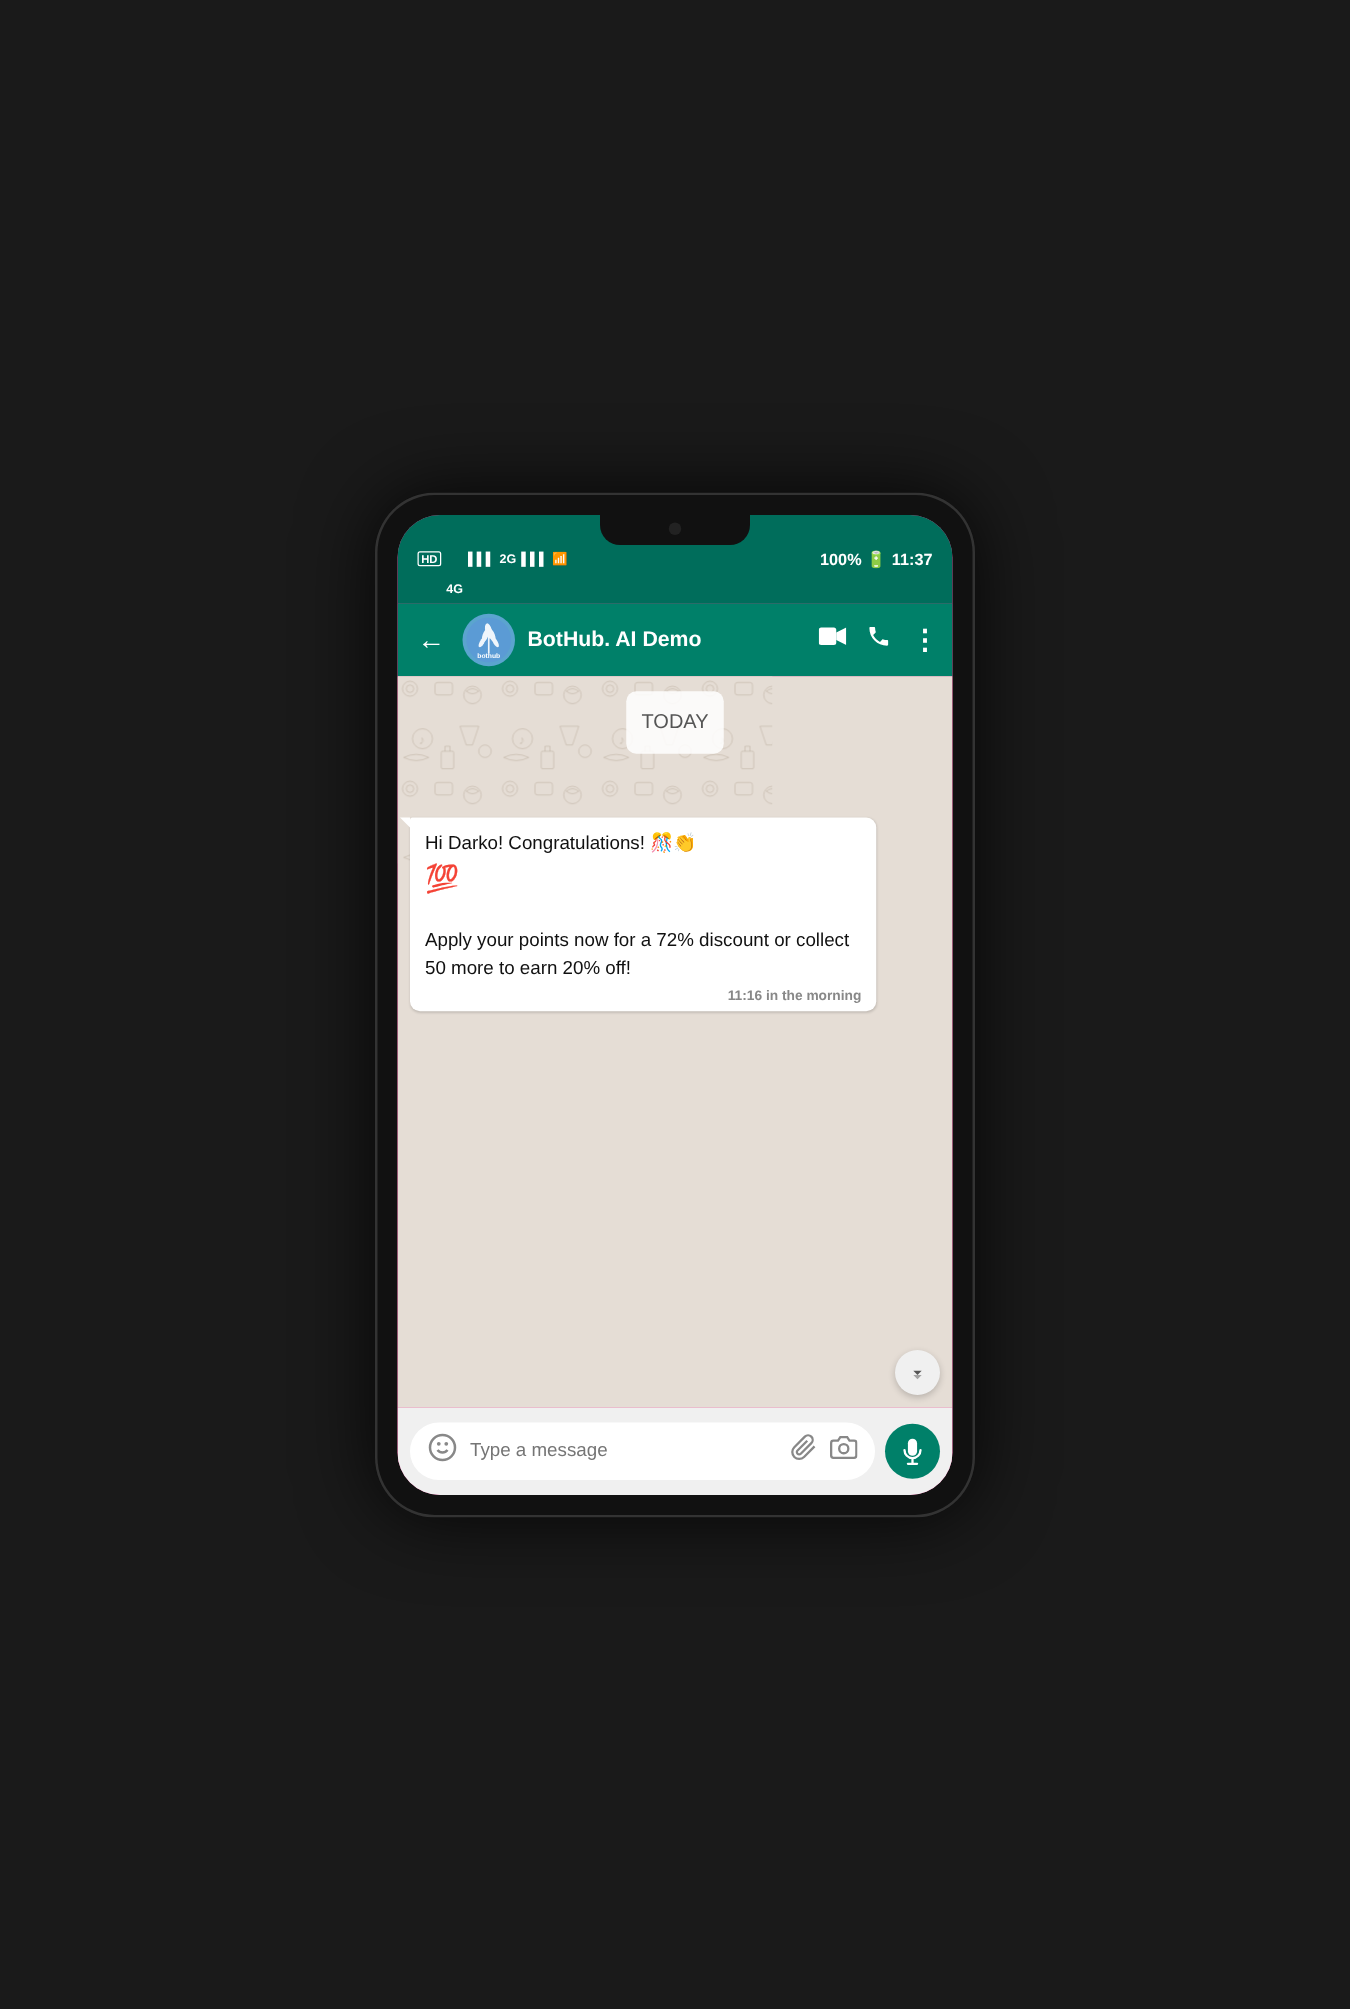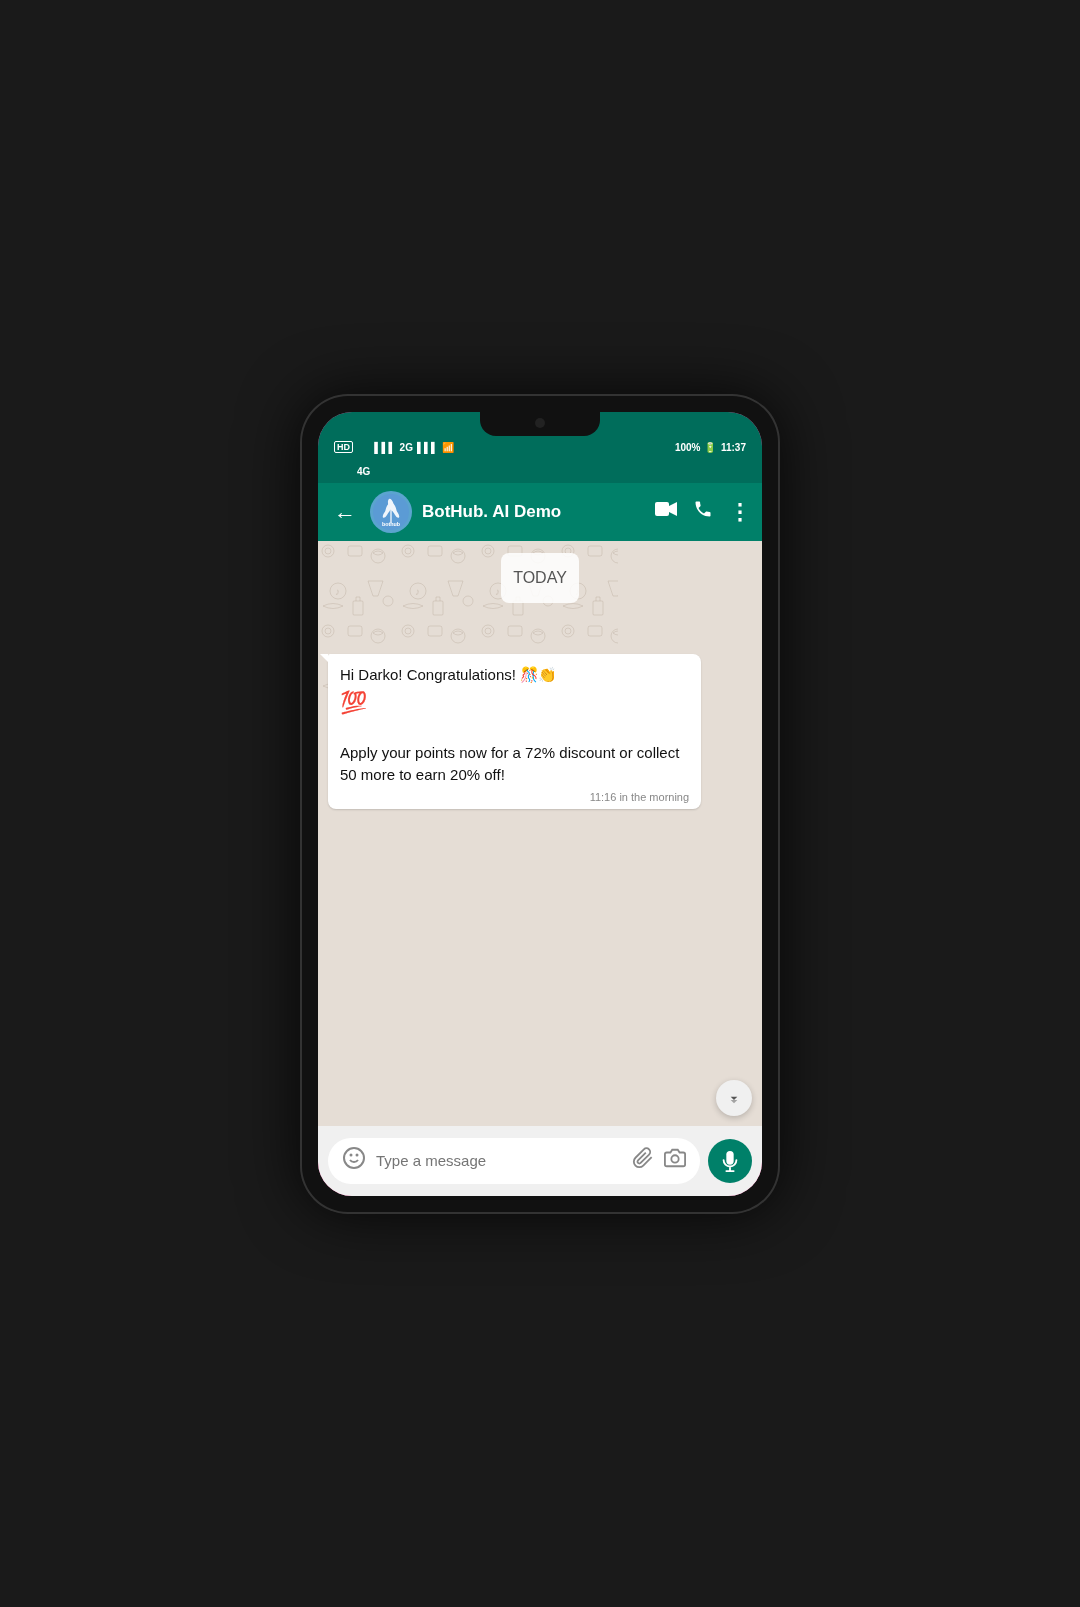--- a/index.html
+++ b/index.html
@@ -50,21 +50,21 @@
       gap: 4px;
       font-size: 10px;
       color: #fff;
       font-weight: 600;
     }
 
     .status-right {
       display: flex;
       align-items: center;
       gap: 4px;
-      font-size: 10px;
+      font-size: 13px;
       color: #fff;
       font-weight: 600;
     }
 
     
     .chat-header {
       background: #008069;
       padding: 8px 12px;
       display: flex;
       align-items: center;
@@ -188,20 +188,21 @@
       font-size: 15px;
       color: #111;
       line-height: 1.5;
     }
 
     .message-time {
       font-size: 11px;
       color: #888;
       text-align: right;
       margin-top: 4px;
+      font-weight: bold;
     }
 
     
     .scroll-btn {
       position: absolute;
       bottom: 10px;
       right: 10px;
       width: 36px;
       height: 36px;
       background: #f0f0f0;

